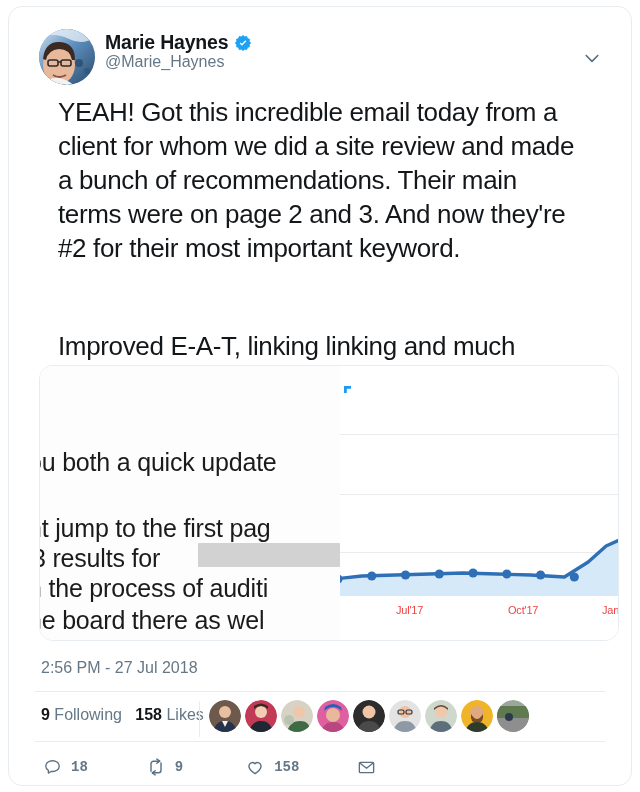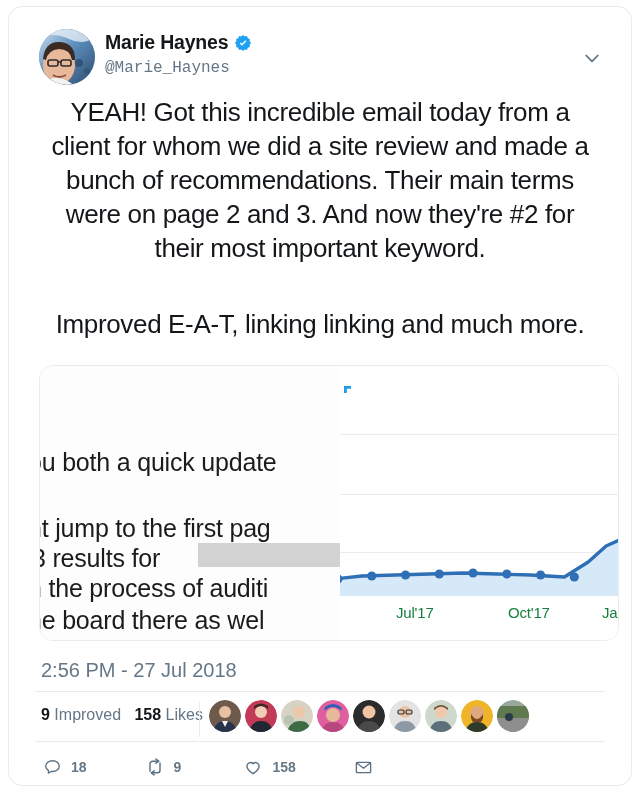--- a/index.html
+++ b/index.html
@@ -63,24 +63,22 @@
     font-weight: bold;
     color: #14171a;
     letter-spacing: -0.2px;
   }
   .verified-badge {
     display: inline-flex;
     width: 18px;
     height: 18px;
   }
   .handle {
-    margin-top: 6px;
     font-size: 16px;
     color: #657786;
-    font-family: Liberation Mono, monospace;
   }
 
   .following-button {
     position: absolute;
     right: 72px;
     top: 33px;
     background: #41a3a3;
     color: #ffffff;
     font-size: 15px;
     font-weight: bold;
@@ -106,21 +104,21 @@
   
   .tweet-text {
     padding: 0 34px 0 34px;
     margin-top: 22px;
     font-size: 26px;
     line-height: 34px;
     color: #14171a;
     letter-spacing: -0.35px;
     font-weight: 400;
   }
-  .tweet-text p { margin: 4px; text-align: center; }
+  .tweet-text p { margin: 15px; }
   .tweet-text .para-gap { height: 34px; }
 
   
   .media-card {
     position: absolute;
     left: 30px;
     top: 358px;
     width: 578px;
     height: 274px;
     border: 1px solid #e6ecf0;
@@ -197,33 +195,33 @@
   .chart-plot svg { display: block; width: 100%; height: 100%; }
   .chart-axis {
     position: absolute;
     left: 0;
     right: 0;
     bottom: 16px;
     height: 20px;
   }
   .axis-label {
     position: absolute;
-    font-size: 15px;
-    color: #15803d;
+    font-size: 11px;
+    color: #ef4444;
     font-family: "Liberation Sans", sans-serif;
     letter-spacing: -0.2px;
     text-align: right;
   }
 
   
   .timestamp {
     position: absolute;
     left: 32px;
     top: 652px;
-    font-size: 20px;
+    font-size: 16px;
     color: #657786;
   }
 
   
   .stats-divider {
     position: absolute;
     left: 26px;
     right: 26px;
     top: 684px;
     height: 1px;
@@ -282,20 +280,21 @@
     height: 1px;
     background: #e6ecf0;
   }
   .action-bar {
     position: absolute;
     left: 34px;
     top: 744px;
     height: 32px;
     display: flex;
     align-items: center;
+    font-family: Liberation Mono, monospace;
   }
   .action {
     display: flex;
     align-items: center;
     gap: 9px;
     color: #657786;
     font-size: 14px;
     font-weight: bold;
     cursor: pointer;
   }
@@ -412,21 +411,21 @@
     </div>
   </div>
 
   <div class="timestamp">2:56 PM - 27 Jul 2018</div>
 
   <div class="stats-divider"></div>
 
   <div class="stats-row">
     <div class="stat-group">
       <span class="stat-num">9</span>
-      <span>Improved</span>
+      <span>Following</span>
       &nbsp;
       <span class="stat-num">158</span>
       <span>Likes</span>
     </div>
 
     <div class="vert-divider"></div>
 
     <div class="facepile">
       <span class="face">
         <svg width="32" height="32" viewBox="0 0 32 32">

